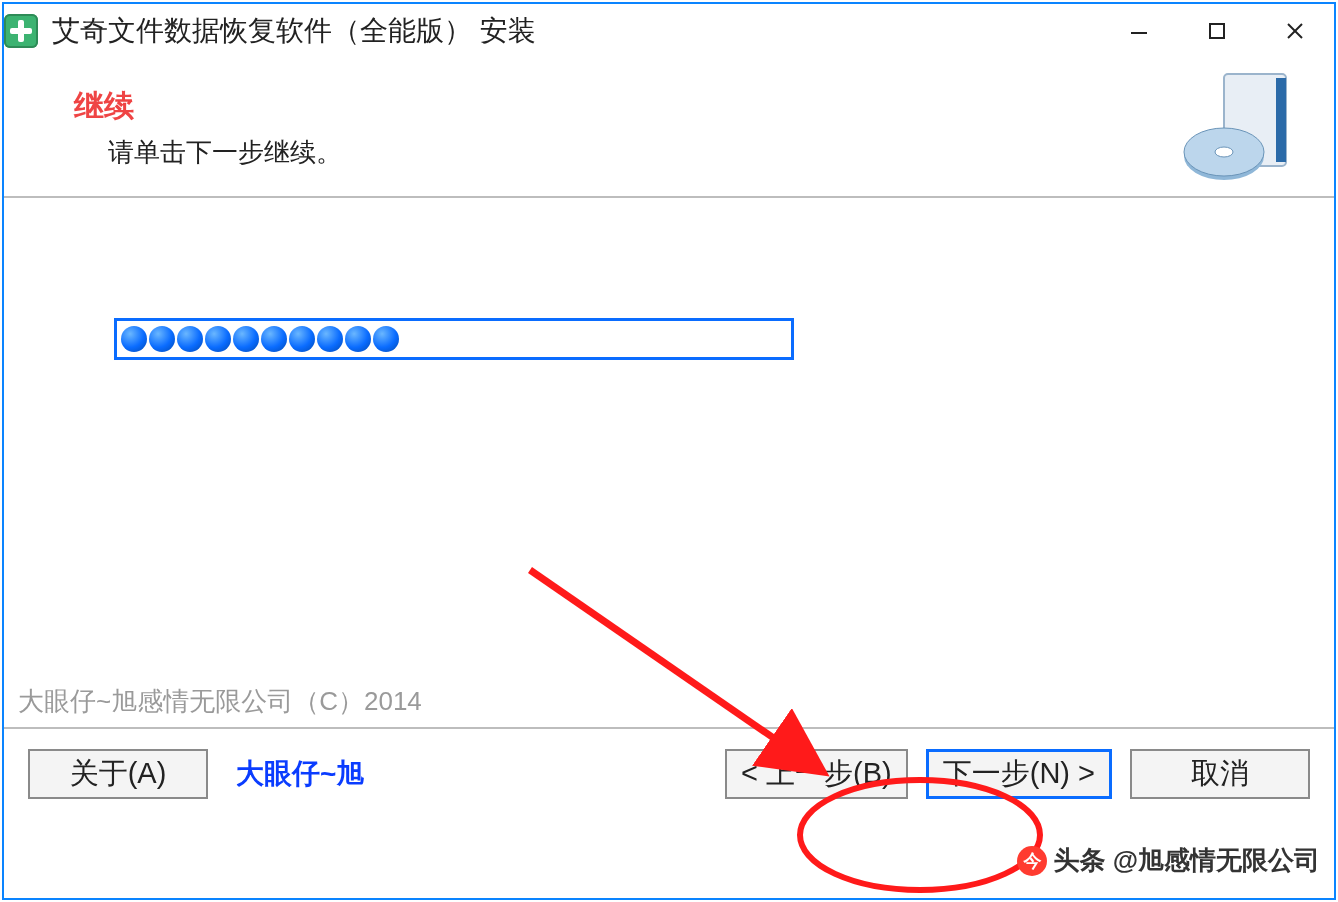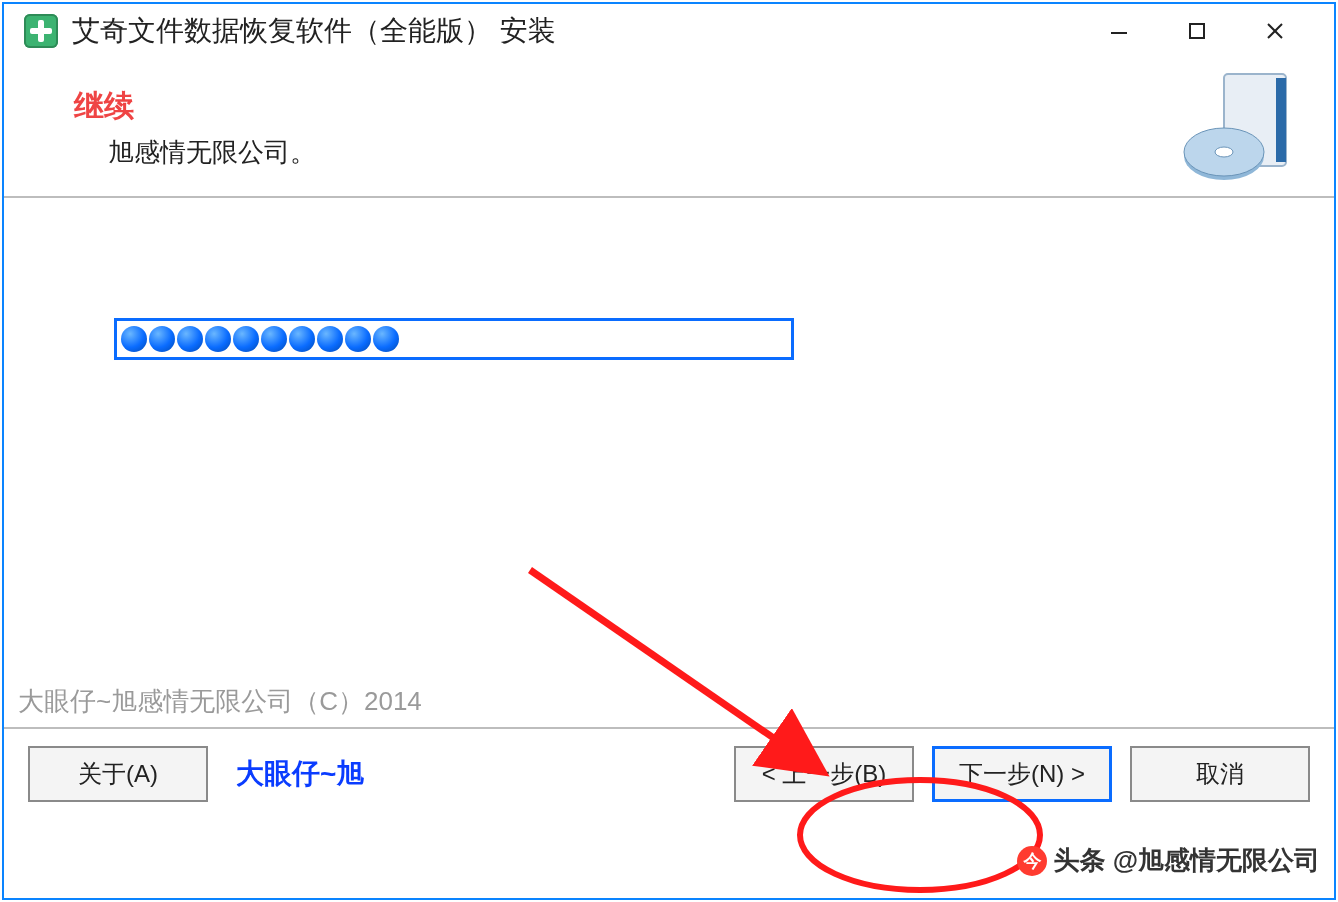--- a/index.html
+++ b/index.html
@@ -1,19 +1,19 @@
 <!DOCTYPE html>
 <html><head>
 <meta charset="utf-8">
 <style>
   html,body{margin:0;padding:0;width:1338px;height:902px;font-family:"Microsoft YaHei","SimSun",Arial,sans-serif;
             background:#fff;overflow:hidden;}
   .window{position:absolute;left:2px;top:2px;right:2px;bottom:2px;border:2px solid #0a84ff;background:#fff;}
   
-  .titlebar{display:flex;align-items:center;height:54px;padding:0 20px;}
+  .titlebar{display:flex;align-items:center;height:54px;padding:0 0;}
   .app-icon{width:34px;height:34px;border-radius:6px;background:#3cb371;position:relative;margin-right:14px;
             box-shadow:0 0 0 2px #2e8b57 inset;}
   .app-icon::before,.app-icon::after{content:"";position:absolute;background:#fff;}
   .app-icon::before{left:14px;top:6px;width:6px;height:22px;border-radius:2px;}
   .app-icon::after {left:6px;top:14px;width:22px;height:6px;border-radius:2px;}
   .title-text{font-size:28px;color:#222;}
   .win-ctrls{margin-left:auto;display:flex;}
   .win-btn{width:78px;height:48px;display:flex;align-items:center;justify-content:center;cursor:pointer;}
   .win-btn svg{stroke:#222;stroke-width:2;fill:none;}
   
@@ -23,21 +23,21 @@
   .install-ico{position:absolute;right:34px;top:10px;width:120px;height:120px;}
   
   .body{position:relative;height:529px;}
   .pw-box{position:absolute;left:110px;top:120px;width:680px;height:42px;border:3px solid #0a6cff;
           display:flex;align-items:center;padding:0 4px;box-sizing:border-box;}
   .dot{width:26px;height:26px;border-radius:50%;background:radial-gradient(circle at 35% 30%,#6ab7ff 0%,#0a6cff 55%,#0048b0 100%);
        margin-right:2px;flex:0 0 26px;}
   .copyright{position:absolute;left:14px;bottom:8px;font-size:26px;color:#9a9a9a;}
   
   .footer{border-top:2px solid #bdbdbd;height:90px;display:flex;align-items:center;padding:0 24px;}
-  .btn{height:56px;min-width:180px;border:2px solid #8a8a8a;background:#f4f4f4;font-size:24px;color:#222;
+  .btn{height:50px;min-width:180px;border:2px solid #8a8a8a;background:#f4f4f4;font-size:29px;color:#222;
        display:inline-flex;align-items:center;justify-content:center;padding:0 14px;cursor:pointer;
        font-family:inherit;}
   .btn.primary{border:3px solid #0a6cff;}
   .link{font-size:28px;font-weight:700;color:#0a3cff;margin-left:28px;cursor:pointer;}
   .spacer{flex:1;}
   .gap{width:18px;}
   
   .annot{position:absolute;left:0;top:0;width:100%;height:100%;pointer-events:none;}
   
   .watermark{position:absolute;right:18px;bottom:24px;display:flex;align-items:center;font-size:26px;color:#333;
@@ -68,21 +68,21 @@
         <svg width="20" height="20">
             <line x1="3" y1="3" x2="17" y2="17"></line>
             <line x1="17" y1="3" x2="3" y2="17"></line>
           </svg>
       </div>
     </div>
   </div>
 
   <div class="header">
     <h1>继续</h1>
-    <p>旭感情无限公司。</p>
+    <p>请单击下一步继续。</p>
     <svg class="install-ico" viewBox="0 0 120 120">
       <rect x="44" y="6" width="62" height="92" rx="4" fill="#e8eef5" stroke="#9bb4cc" stroke-width="2"></rect>
       <rect x="96" y="10" width="10" height="84" fill="#2b6aa8"></rect>
       <ellipse cx="44" cy="88" rx="40" ry="24" fill="#8fb7d8"></ellipse>
       <ellipse cx="44" cy="84" rx="40" ry="24" fill="#bcd6ec" stroke="#6a94b8"></ellipse>
       <ellipse cx="44" cy="84" rx="9" ry="5" fill="#fff" stroke="#6a94b8"></ellipse>
     </svg>
   </div>
 
   <div class="body">

